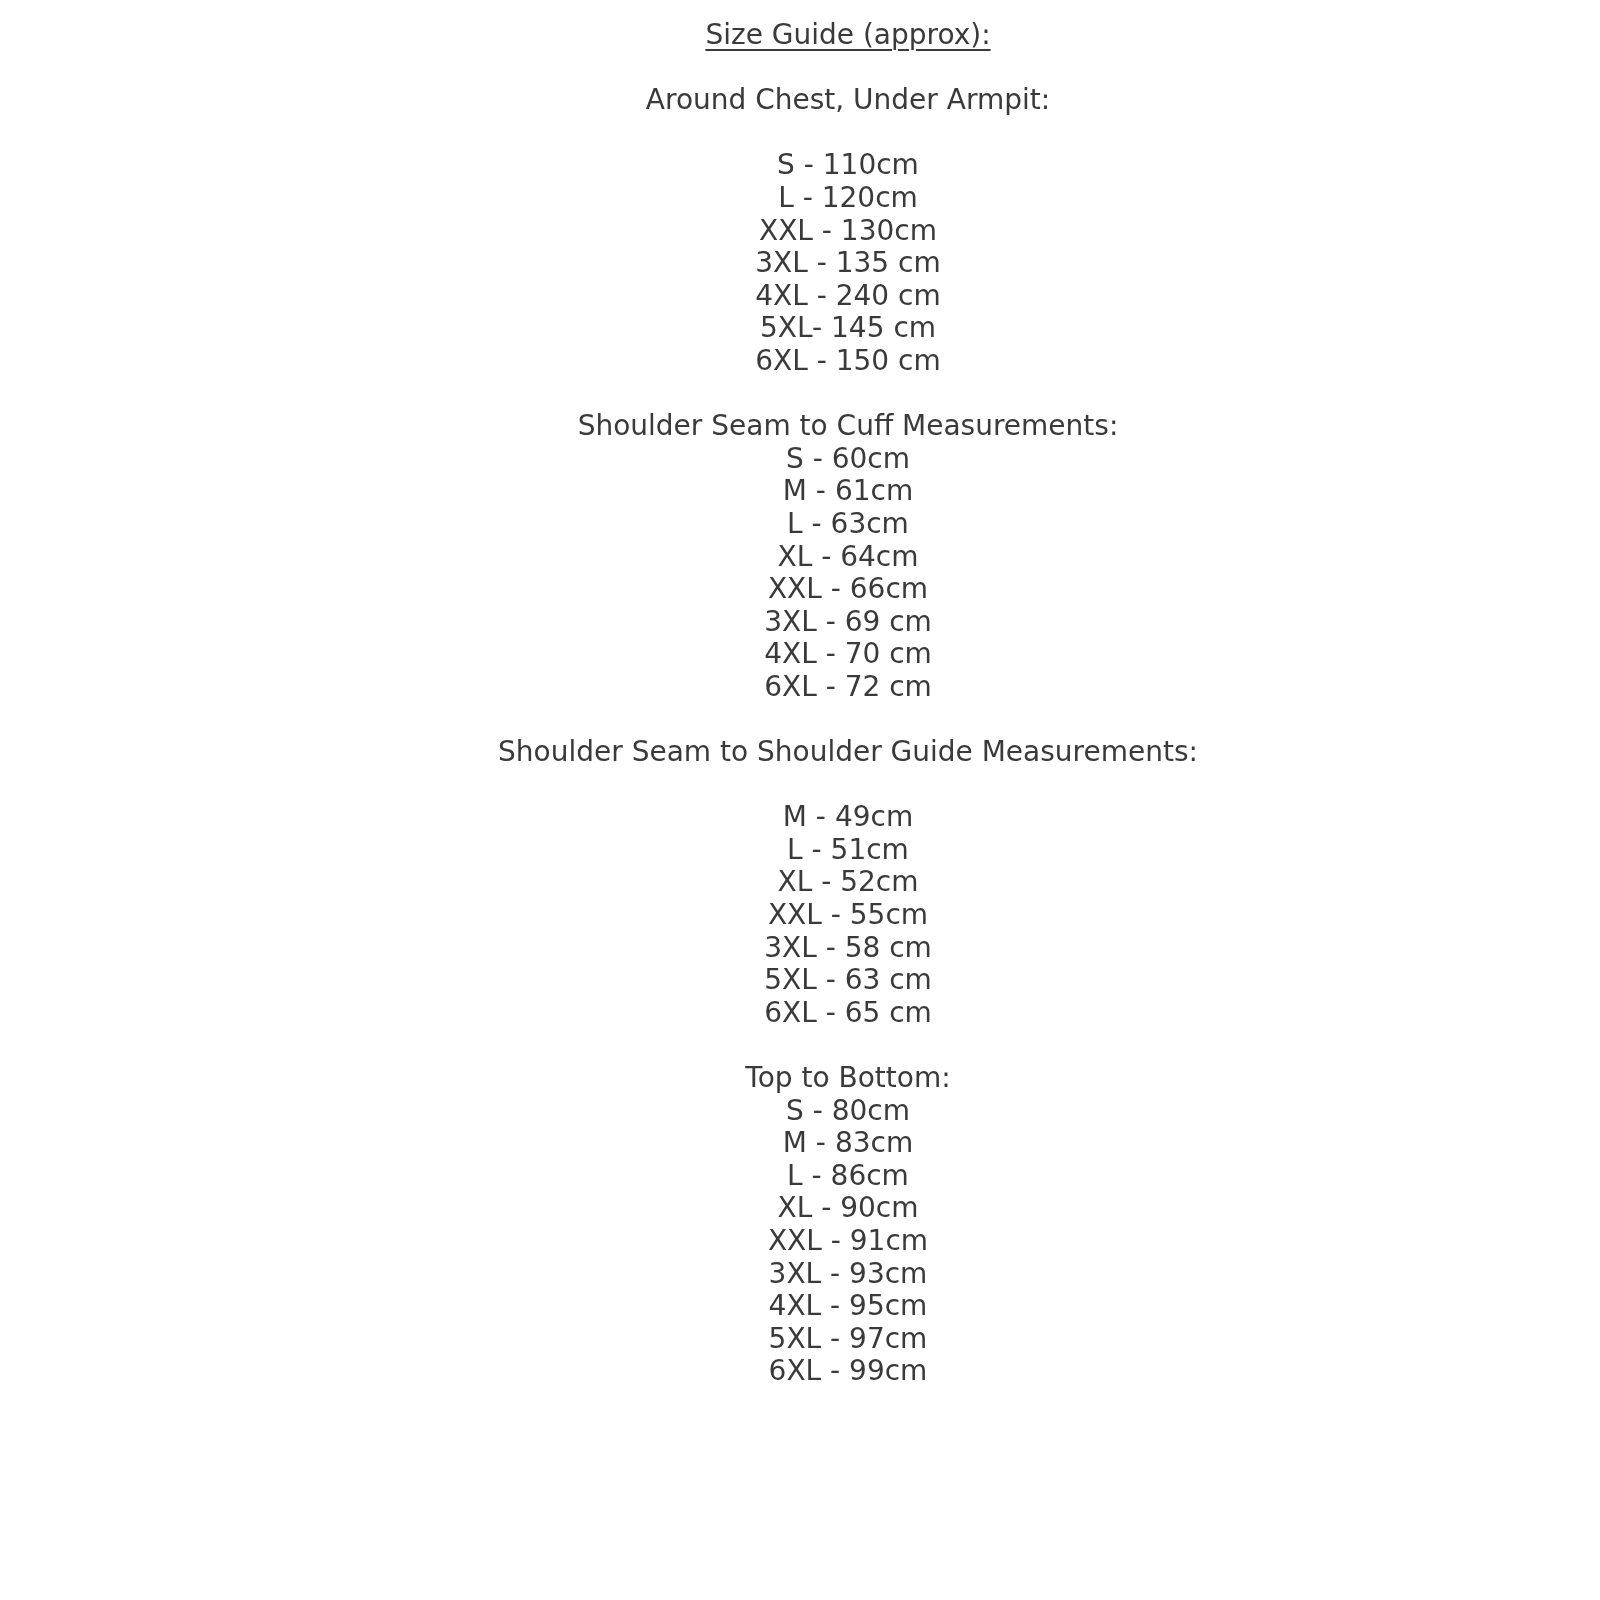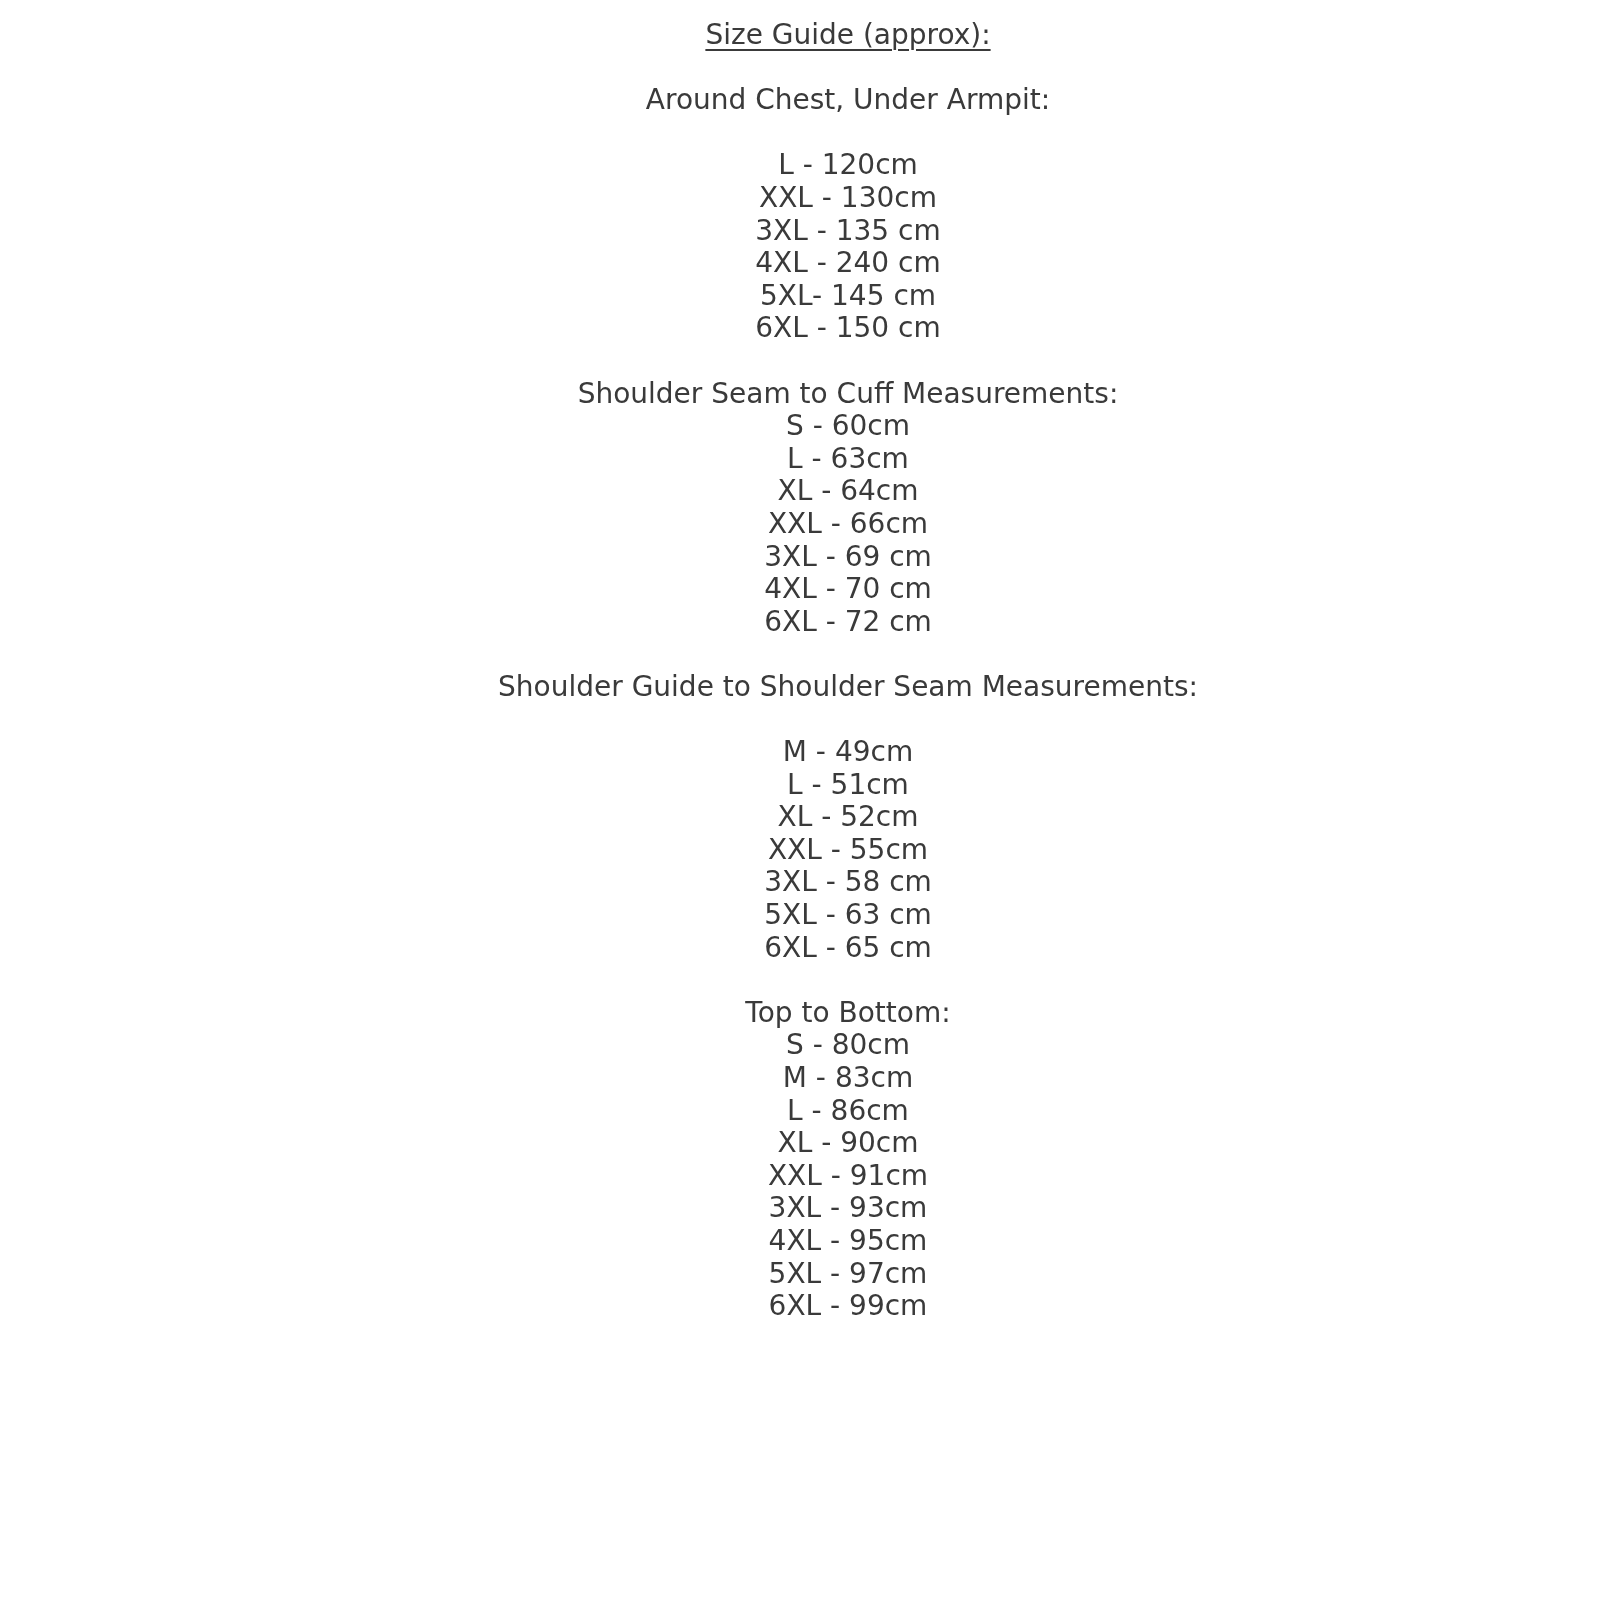--- a/index.html
+++ b/index.html
@@ -30,37 +30,39 @@
   }
 </style>
 </head>
 <body>
 
 <main id="doc" class="doc">
     <div class="line"><span class="underlined">Size Guide (approx):</span></div>
     <div class="line"></div>
     <div class="line"><span>Around Chest, Under Armpit:</span></div>
     <div class="line"></div>
+    <div class="line"><span>S - 110cm</span></div>
     <div class="line"><span>L - 120cm</span></div>
     <div class="line"><span>XXL - 130cm</span></div>
     <div class="line"><span>3XL - 135 cm</span></div>
     <div class="line"><span>4XL - 240 cm</span></div>
     <div class="line"><span>5XL- 145 cm</span></div>
     <div class="line"><span>6XL - 150 cm</span></div>
     <div class="line"></div>
     <div class="line"><span>Shoulder Seam to Cuff Measurements:</span></div>
     <div class="line"><span>S - 60cm</span></div>
+    <div class="line"><span>M - 61cm</span></div>
     <div class="line"><span>L - 63cm</span></div>
     <div class="line"><span>XL - 64cm</span></div>
     <div class="line"><span>XXL - 66cm</span></div>
     <div class="line"><span>3XL - 69 cm</span></div>
     <div class="line"><span>4XL - 70 cm</span></div>
     <div class="line"><span>6XL - 72 cm</span></div>
     <div class="line"></div>
-    <div class="line"><span>Shoulder Guide to Shoulder Seam Measurements:</span></div>
+    <div class="line"><span>Shoulder Seam to Shoulder Guide Measurements:</span></div>
     <div class="line"></div>
     <div class="line"><span>M - 49cm</span></div>
     <div class="line"><span>L - 51cm</span></div>
     <div class="line"><span>XL - 52cm</span></div>
     <div class="line"><span>XXL - 55cm</span></div>
     <div class="line"><span>3XL - 58 cm</span></div>
     <div class="line"><span>5XL - 63 cm</span></div>
     <div class="line"><span>6XL - 65 cm</span></div>
     <div class="line"></div>
     <div class="line"><span>Top to Bottom:</span></div>

